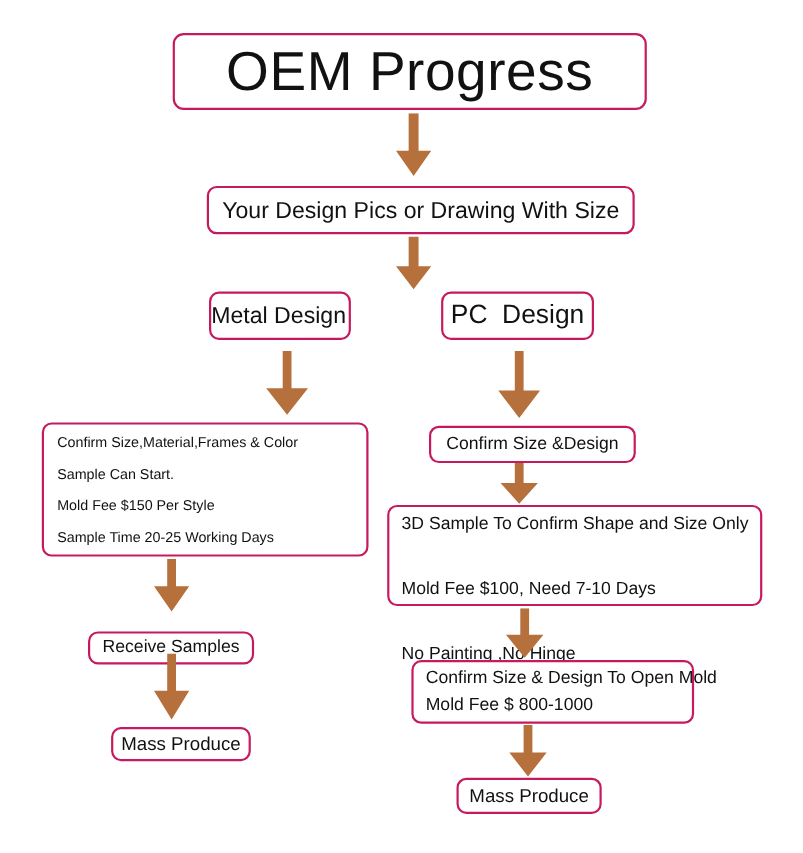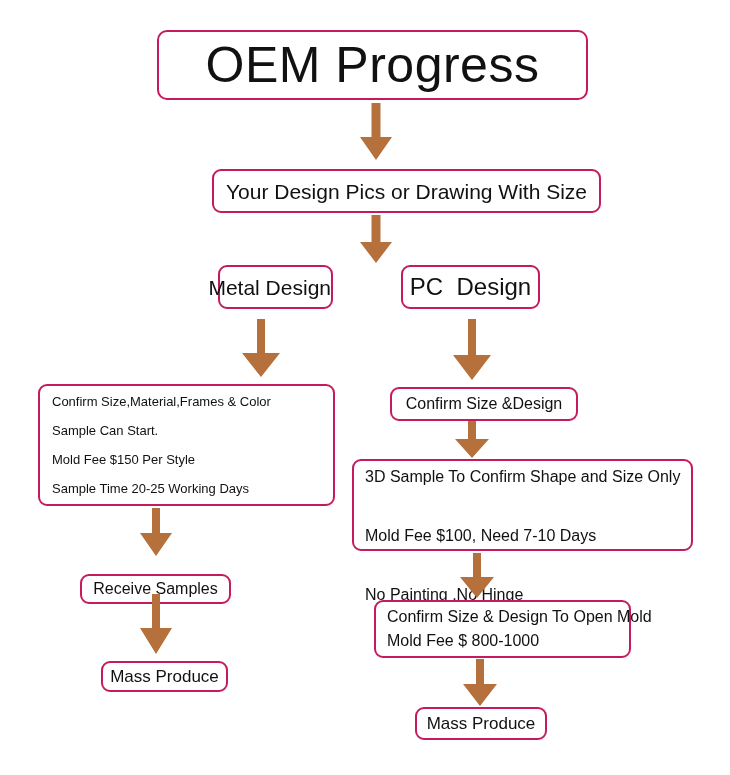--- a/index.html
+++ b/index.html
@@ -40,27 +40,26 @@
     align-items: center;
     justify-content: center;
   }
   #node-title .line {
     font-size: 50px;
     letter-spacing: 0.5px;
   }
   #node-design-input {
     left: 188px; top: 169px; width: 389px; height: 44px;
     align-items: center;
-    margin-left: 24px;
   }
   #node-design-input .line { font-size: 21px; }
 
   #node-metal-design {
-    left: 218px; top: 265px; width: 115px; height: 44px;
-    align-items: flex-end;
+    left: 190px; top: 265px; width: 129px; height: 44px;
+    align-items: flex-start;
   }
   #node-metal-design .line { font-size: 21px; }
 
   #node-pc-design {
     left: 401px; top: 265px; width: 139px; height: 44px;
     align-items: center;
   }
   #node-pc-design .line { font-size: 24px; white-space: pre; }
 
   #node-metal-detail {

